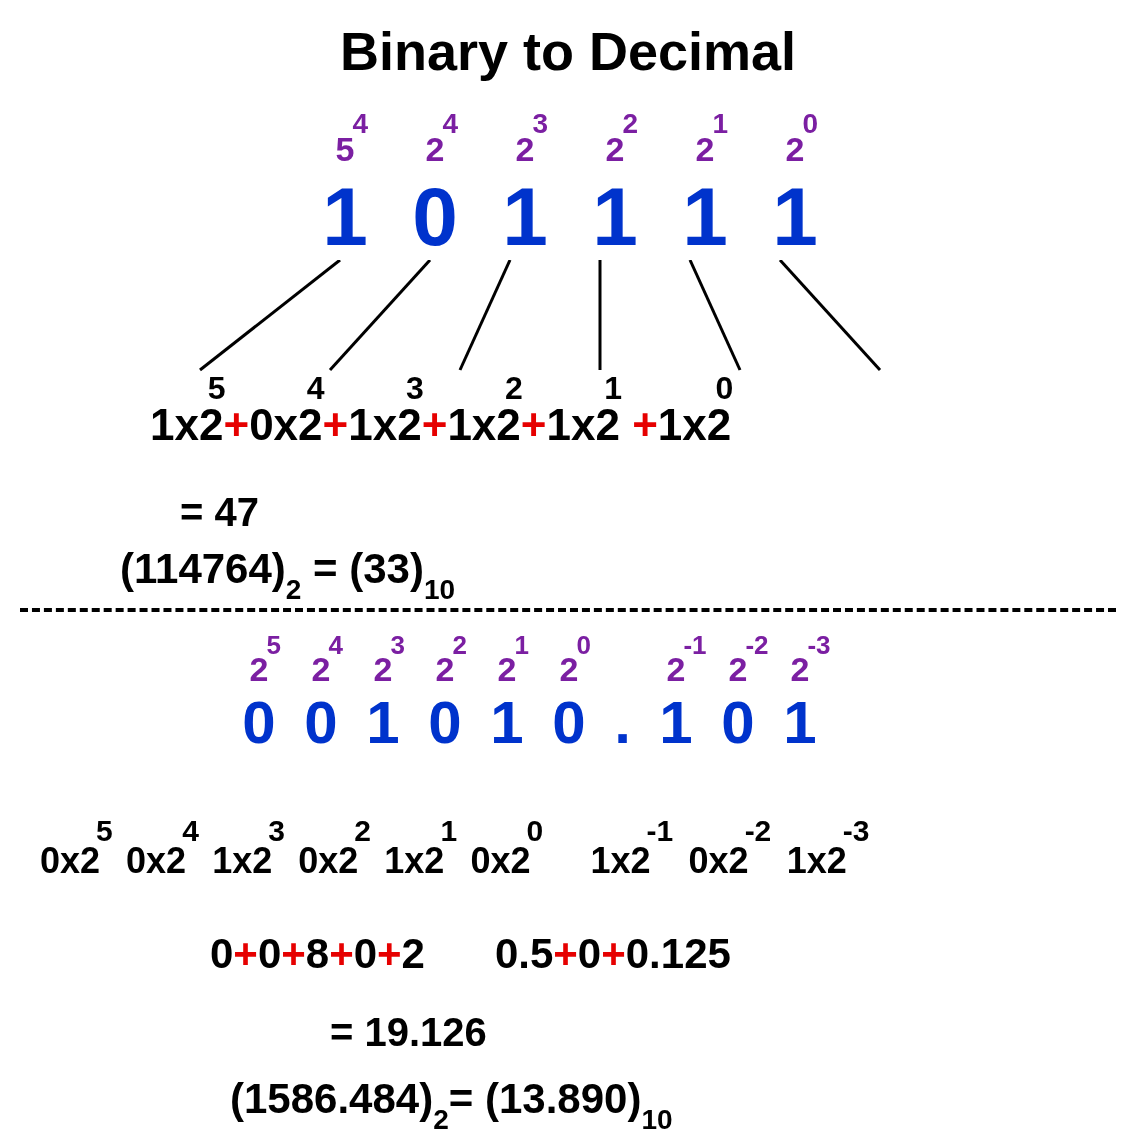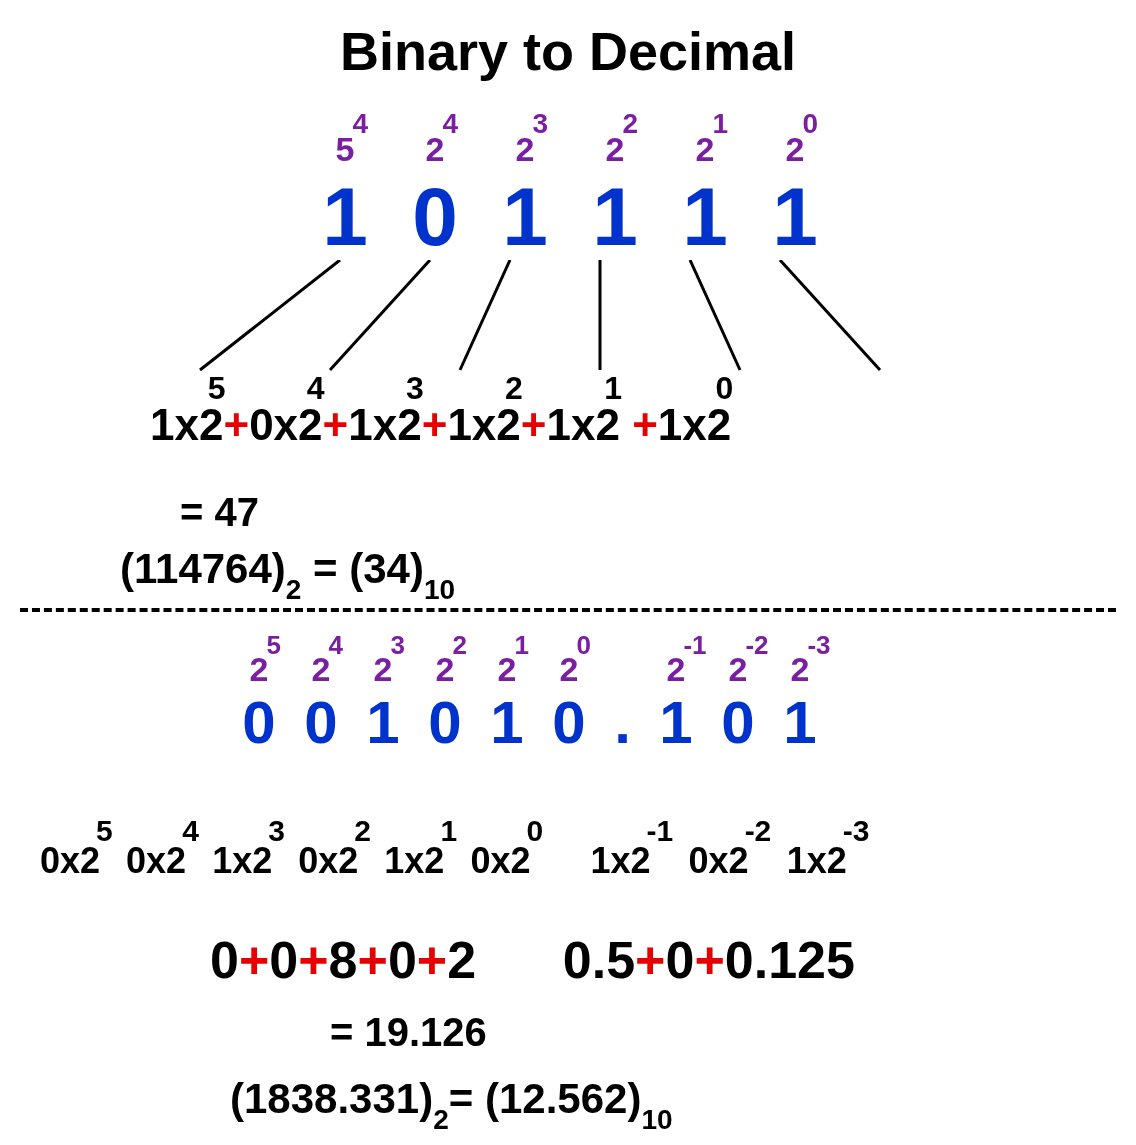--- a/index.html
+++ b/index.html
@@ -120,21 +120,21 @@
     position: absolute;
     top: -26px;
     left: 100%;
     margin-left: -4px;
     font-size: 30px;
     font-weight: bold;
   }
   .sums {
     position: absolute;
     font-weight: 900;
-    font-size: 52px;
+    font-size: 42px;
     white-space: nowrap;
   }
   .power-row2 .power-item {
     width: 62px;
   }
   .binary-row2 .binary-digit {
     width: 62px;
   }
   .binary-row2 {
     font-size: 60px;
@@ -174,21 +174,21 @@
   <line x1="780" y1="0" x2="880" y2="110" stroke="#000" stroke-width="3"></line>
 </svg>
 
 <div class="expansion" style="top:400px; left:150px;">
   <span class="term"><span>1x2</span><span class="sup">5</span></span><span class="plus">+</span><span class="term"><span>0x2</span><span class="sup">4</span></span><span class="plus">+</span><span class="term"><span>1x2</span><span class="sup">3</span></span><span class="plus">+</span><span class="term"><span>1x2</span><span class="sup">2</span></span><span class="plus">+</span><span class="term"><span>1x2</span><span class="sup">1</span></span> <span class="plus">+</span><span class="term"><span>1x2</span><span class="sup">0</span></span>
 </div>
 
 <div class="result" style="top:490px; left:180px;">= 47</div>
 
 <div class="conclusion" style="top:545px; left:120px;">
-  <span>(114764)</span><span class="sub">2</span><span> = </span><span>(34)</span><span class="sub">10</span>
+  <span>(114764)</span><span class="sub">2</span><span> = </span><span>(33)</span><span class="sub">10</span>
 </div>
 
 <div class="dashed" style="top:608px;"></div>
 
 <div class="power-row power-row2" style="top:650px; left:228px;">
   <div class="power-item"><span class="power-base">2<span class="power-exp">5</span></span></div>
   <div class="power-item"><span class="power-base">2<span class="power-exp">4</span></span></div>
   <div class="power-item"><span class="power-base">2<span class="power-exp">3</span></span></div>
   <div class="power-item"><span class="power-base">2<span class="power-exp">2</span></span></div>
   <div class="power-item"><span class="power-base">2<span class="power-exp">1</span></span></div>
@@ -226,14 +226,14 @@
 
 <div class="sums" style="top:930px; left:210px;">
   <span>0</span><span class="plus">+</span><span>0</span><span class="plus">+</span><span>8</span><span class="plus">+</span><span>0</span><span class="plus">+</span><span>2</span>
   &nbsp;&nbsp;&nbsp;&nbsp;
   <span>0.5</span><span class="plus">+</span><span>0</span><span class="plus">+</span><span>0.125</span>
 </div>
 
 <div class="result" style="top:1010px; left:330px;">= 19.126</div>
 
 <div class="conclusion" style="top:1075px; left:230px;">
-  <span>(1838.331)</span><span class="sub">2</span><span>= </span><span>(12.562)</span><span class="sub">10</span>
+  <span>(1586.484)</span><span class="sub">2</span><span>= </span><span>(13.890)</span><span class="sub">10</span>
 </div>
 
 </body></html>

